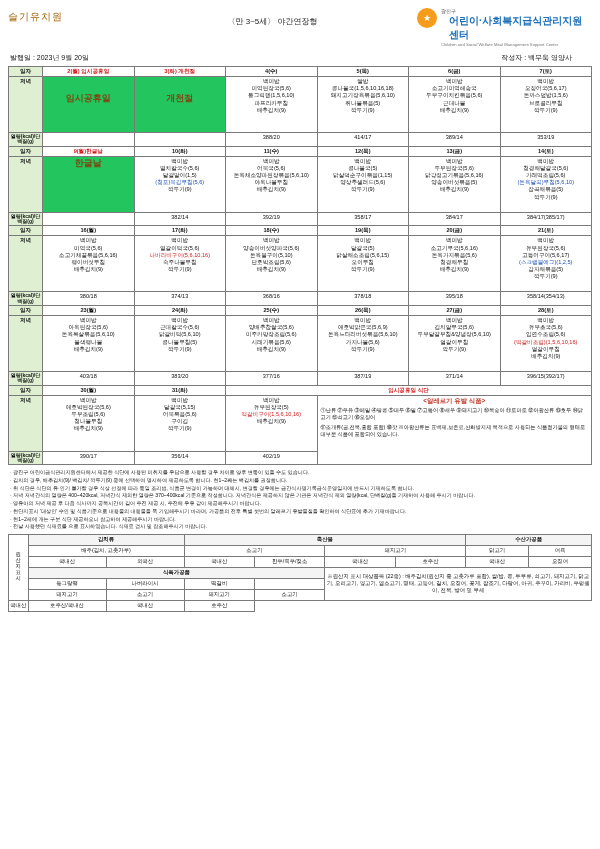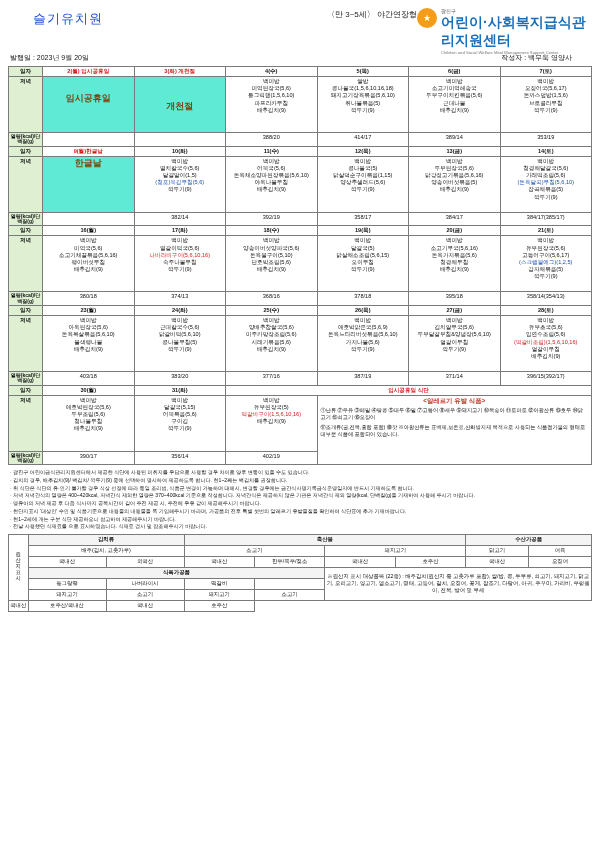--- a/index.html
+++ b/index.html
@@ -9,31 +9,31 @@
     background:#ffffff;
     font-family:"Liberation Sans", sans-serif;
     font-size:6.2px;
     color:#111;
   }
   .page { width:600px; height:849px; padding:6px 8px; position:relative; }
 
   
   .hdr { display:flex; align-items:flex-start; justify-content:space-between; height:46px; }
   .hdr-left { width:120px; padding-top:4px; }
-  .logo-text { font-size:13px; color:#1d4ed8; letter-spacing:1px; font-family:"DejaVu Sans", sans-serif;text-align:center; }
+  .logo-text { font-size:10px; color:#a16207; letter-spacing:1px; font-family:"DejaVu Sans", sans-serif; }
   .hdr-center { flex:1; text-align:center; }
   .title { font-size:17px; font-weight:bold; color:#2e6b2e; letter-spacing:1px; }
-  .subtitle { font-size:8px; margin-top:3px; color:#222;text-align:right; }
+  .subtitle { font-size:8px; margin-top:10px; color:#222; }
   .hdr-right { width:175px; display:flex; align-items:flex-start; gap:4px; padding-top:2px; }
   .hdr-right .circle {
     width:20px;height:20px;border-radius:50%;background:#f59c1a;
     display:flex;align-items:center;justify-content:center;color:#fff;font-size:9px;flex:0 0 auto;
   }
   .org1 { font-size:5px; color:#555; }
-  .org2 { font-size:14px; font-weight:bold; color:#1a6fba; }
+  .org2 { font-size:10px; font-weight:bold; color:#1a6fba;margin-left:8px; }
   .org3 { font-size:4.2px; color:#777; }
 
   .meta { display:flex; justify-content:space-between; font-size:7px; padding:1px 2px 3px 2px; }
   .meta .r { margin-right:18px; }
 
   
   table.menu { width:100%; border-collapse:collapse; table-layout:fixed; }
   table.menu td, table.menu th {
     border:0.6px solid #7a7a7a; padding:1px 1px; vertical-align:top;
     font-size:5.6px; line-height:1.28; text-align:center;
@@ -44,21 +44,21 @@
   .holiday { color:#d01a1a; }
   .dinner td { height:56px; vertical-align:middle; }
   .dinner td.rowlabel { background:#dff0d2; }
   .kcal td { height:10px; vertical-align:middle; font-size:5.8px; }
   .kcal td.rowlabel { background:#dff0d2; font-size:5px; line-height:1.05; }
   .cell-img { padding:0 !important; }
   .redtext { color:#cf1c1c; }
   .bluetext { color:#1a4fb5; }
 
   
-  .illus { width:100%; height:100%; position:relative; background:#5eead4; overflow:hidden; }
+  .illus { width:100%; height:100%; position:relative; background:#22c55e; overflow:hidden; }
   .illus-label { font-size:9px; font-weight:bold; color:#7a4a12; }
 
   
   .allergy-title { color:#c0392b; font-weight:bold; font-size:6.4px; }
   .allergy-body { font-size:5.2px; text-align:left; line-height:1.3; padding:2px; }
 
   
   .notes { margin-top:4px; font-size:5.1px; line-height:1.42; padding-left:2px; }
   .notes div { margin-bottom:0.5px; }
 
@@ -119,21 +119,21 @@
         </tr>
         <tr class="dinner">
           <td class="rowlabel">저녁</td>
           <td class="cell-img">
             <div class="illus">
               <div class="illus-label" style="padding-top:16px;">임시공휴일</div>
             </div>
           </td>
           <td class="cell-img">
             <div class="illus">
-              <div class="illus-label" style="padding-top:24px;">개천절</div>
+              <div class="illus-label" style="padding-top:16px;">개천절</div>
             </div>
           </td>
           <td>
             <div class="">백미밥</div>
             <div class="">미역된장국(5,6)</div>
             <div class="">통그릭햄(1,5,6,10)</div>
             <div class="">파프리카무침</div>
             <div class="">배추김치(9)</div>
           </td>
           <td>

